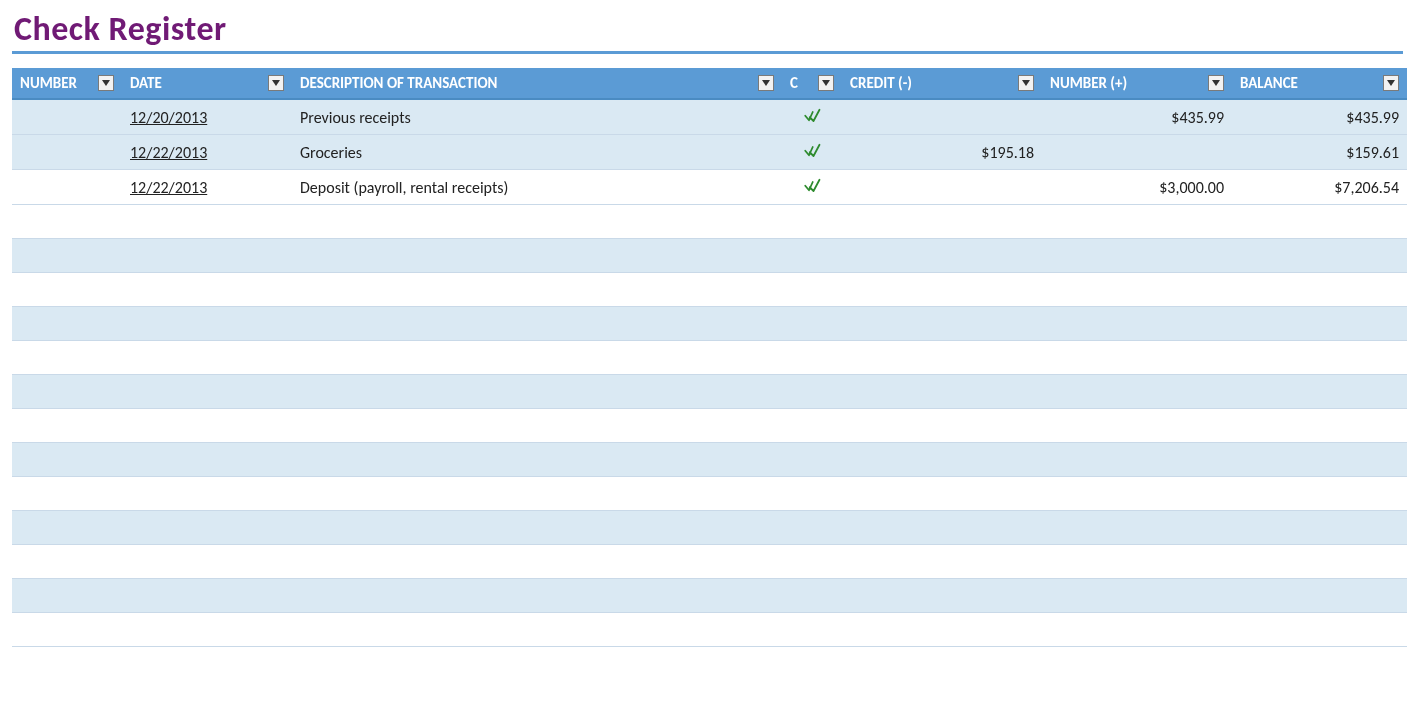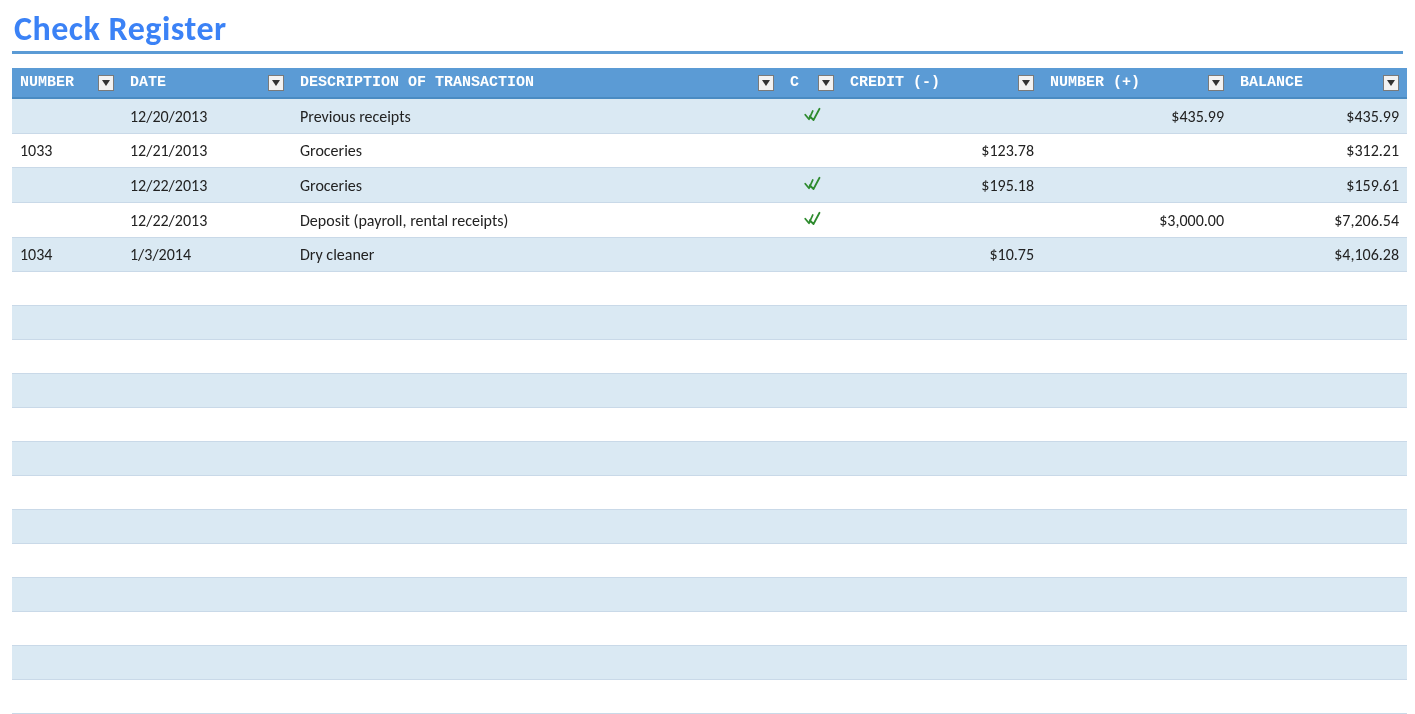--- a/index.html
+++ b/index.html
@@ -7,21 +7,21 @@
     margin: 0;
     padding: 8px 12px;
     font-family: "Segoe UI", Calibri, Arial, sans-serif;
     background: #ffffff;
     color: #222;
     width: 1415px;
   }
   .title {
     font-size: 34px;
     font-weight: 700;
-    color: #3b82f6;
+    color: #701a75;
     margin: 0 0 2px 2px;
     letter-spacing: 0.5px;
   }
   .title-underline {
     height: 3px;
     background: #5b9bd5;
     margin: 0 0 14px 0;
   }
   table {
     border-collapse: collapse;
@@ -37,21 +37,20 @@
     padding: 6px 8px;
     border-bottom: 2px solid #4a8bc2;
     position: relative;
     white-space: nowrap;
   }
   thead th .hdr {
     display: flex;
     align-items: center;
     justify-content: space-between;
     gap: 6px;
-    font-family: Liberation Mono, monospace;
   }
   .filter-btn {
     width: 16px;
     height: 16px;
     background: #f2f2f2;
     border: 1px solid #7a7a7a;
     display: inline-flex;
     align-items: center;
     justify-content: center;
     flex: 0 0 auto;
@@ -61,21 +60,21 @@
     font-size: 16px;
     padding: 6px 8px;
     border-bottom: 1px solid #c9d9e8;
     height: 34px;
     vertical-align: middle;
     white-space: nowrap;
   }
   tbody tr.even td { background: #ffffff; }
   tbody tr.odd  td { background: #dae9f3; }
   .col-number  { width: 110px; }
-  .col-date    { width: 170px; }
+  .col-date    { width: 170px; text-decoration: underline; }
   .col-desc    { width: 490px; }
   .col-c       { width: 60px;  text-align: left; }
   .col-debit   { width: 200px; text-align: right; }
   .col-credit  { width: 190px; text-align: right; }
   .col-balance { width: 175px; text-align: right; }
   td.col-c { text-align: center; }
   td.col-debit, td.col-credit, td.col-balance { text-align: right; }
   .check-icon {
     display:inline-block;
     width:18px; height:18px;
@@ -176,29 +175,20 @@
         <td class="col-number"></td>
         <td class="col-date">12/20/2013</td>
         <td class="col-desc">Previous receipts</td>
         <td class="col-c"><svg class="check-icon" viewBox="0 0 24 24">
             <path d="M3 13 L8 19 L13 8 M9 15 L14 20 L22 5" stroke="#2e8b2e" stroke-width="2.4" fill="none" stroke-linecap="round" stroke-linejoin="round"></path>
           </svg></td>
         <td class="col-debit"></td>
         <td class="col-credit">$435.99</td>
         <td class="col-balance">$435.99</td>
       </tr>
-      <tr class="even">
-        <td class="col-number">1033</td>
-        <td class="col-date">12/21/2013</td>
-        <td class="col-desc">Groceries</td>
-        <td class="col-c"></td>
-        <td class="col-debit">$123.78</td>
-        <td class="col-credit"></td>
-        <td class="col-balance">$312.21</td>
-      </tr>
       <tr class="odd">
         <td class="col-number"></td>
         <td class="col-date">12/22/2013</td>
         <td class="col-desc">Groceries</td>
         <td class="col-c"><svg class="check-icon" viewBox="0 0 24 24">
             <path d="M3 13 L8 19 L13 8 M9 15 L14 20 L22 5" stroke="#2e8b2e" stroke-width="2.4" fill="none" stroke-linecap="round" stroke-linejoin="round"></path>
           </svg></td>
         <td class="col-debit">$195.18</td>
         <td class="col-credit"></td>
         <td class="col-balance">$159.61</td>
@@ -207,29 +197,20 @@
         <td class="col-number"></td>
         <td class="col-date">12/22/2013</td>
         <td class="col-desc">Deposit (payroll, rental receipts)</td>
         <td class="col-c"><svg class="check-icon" viewBox="0 0 24 24">
             <path d="M3 13 L8 19 L13 8 M9 15 L14 20 L22 5" stroke="#2e8b2e" stroke-width="2.4" fill="none" stroke-linecap="round" stroke-linejoin="round"></path>
           </svg></td>
         <td class="col-debit"></td>
         <td class="col-credit">$3,000.00</td>
         <td class="col-balance">$7,206.54</td>
       </tr>
-      <tr class="odd">
-        <td class="col-number">1034</td>
-        <td class="col-date">1/3/2014</td>
-        <td class="col-desc">Dry cleaner</td>
-        <td class="col-c"></td>
-        <td class="col-debit">$10.75</td>
-        <td class="col-credit"></td>
-        <td class="col-balance">$4,106.28</td>
-      </tr>
       <tr class="even">
         <td class="col-number"></td>
         <td class="col-date"></td>
         <td class="col-desc"></td>
         <td class="col-c"></td>
         <td class="col-debit"></td>
         <td class="col-credit"></td>
         <td class="col-balance"></td>
       </tr>
       <tr class="odd">

